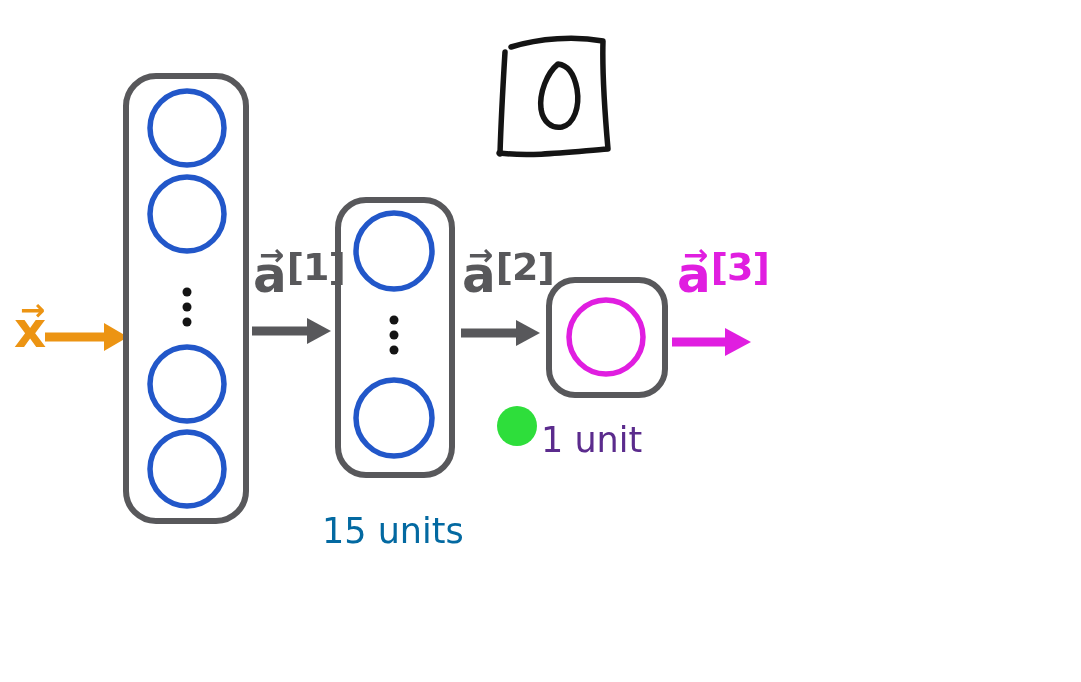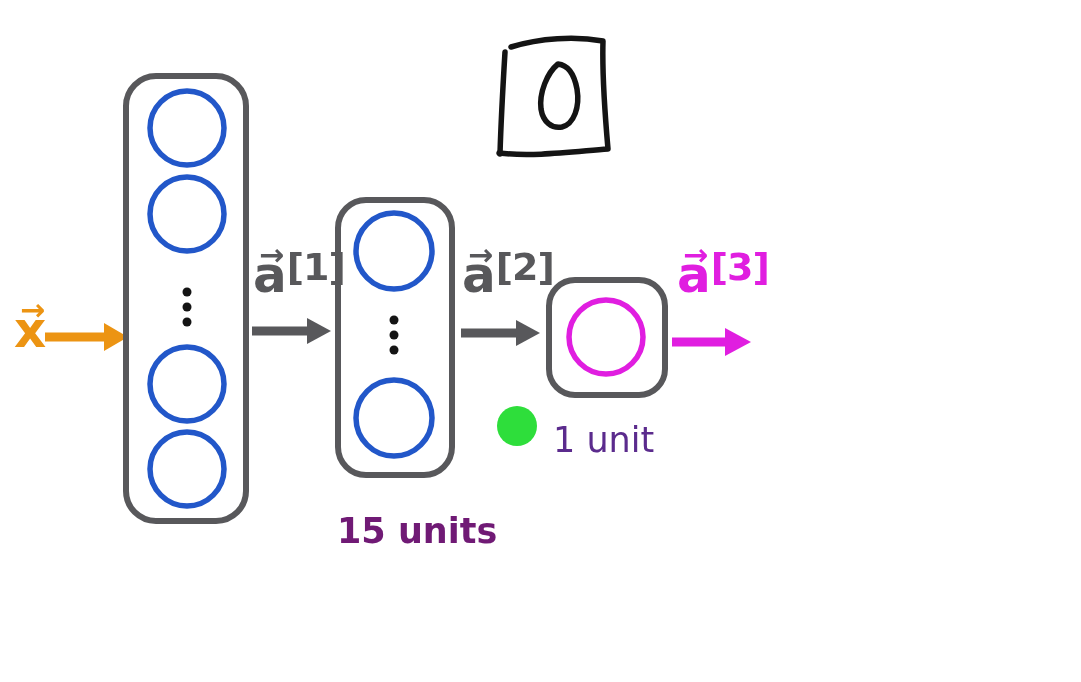--- a/index.html
+++ b/index.html
@@ -143,17 +143,17 @@
   </div>
 
   <div class="math-label" style="left: 677px; top: 250px; color: rgb(224, 30, 224);">
     <span class="vec">
       <span class="vec-arrow">→</span>
       <span class="vec-letter">a</span>
     </span><span class="sup">[3]</span>
   </div>
 
 
-  <div class="units-label" style="left: 337px; top: 514px; color: #701a75; font-weight: bold;">15 units</div>
+  <div class="units-label" style="left: 322px; top: 514px; color: #0369a1;">15 units</div>
 
-  <div class="units-label" style="left: 541px; top: 423px; color: rgb(91, 43, 141); margin-left: 12px;">1 unit</div>
+  <div class="units-label" style="left: 541px; top: 423px; color: rgb(91, 43, 141);">1 unit</div>
 
 </div>
 
 </body></html>

